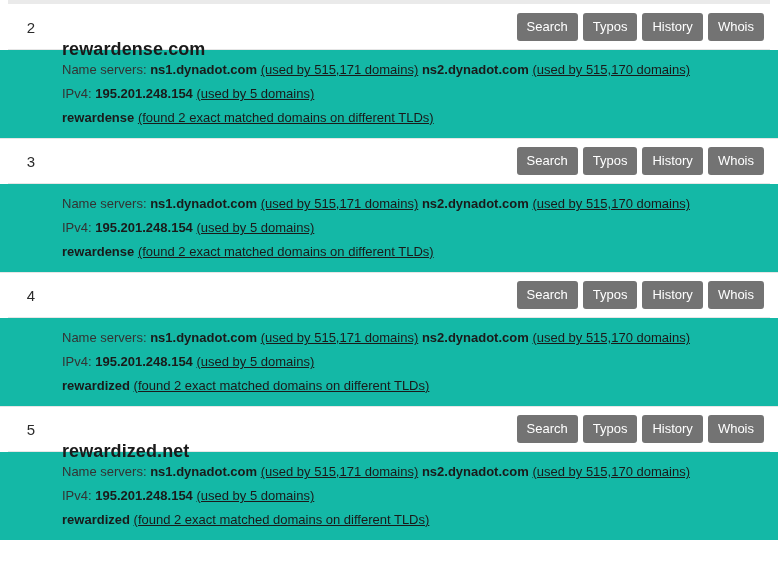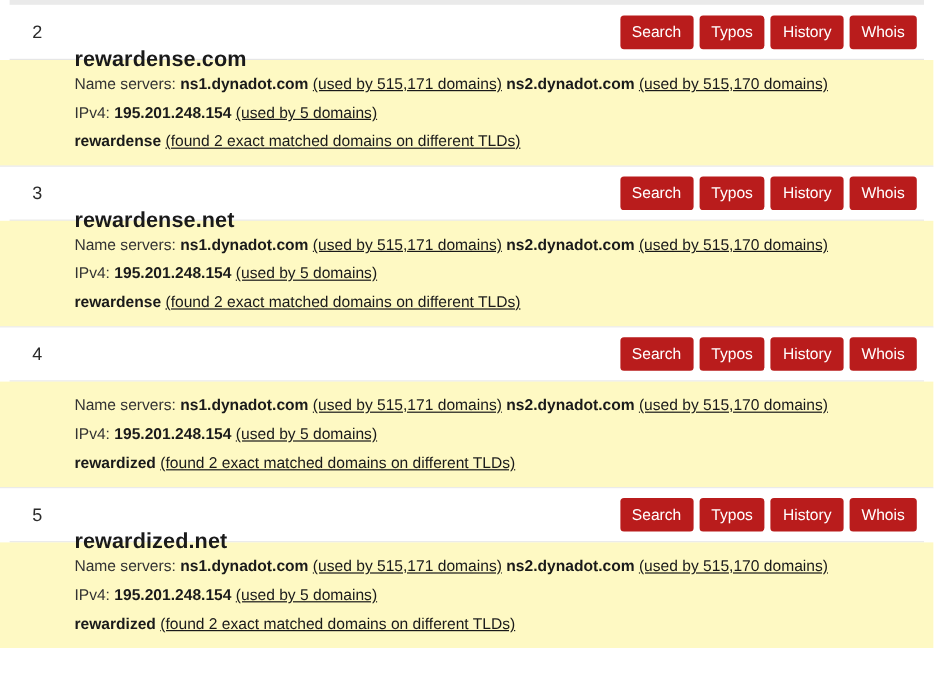--- a/index.html
+++ b/index.html
@@ -60,42 +60,42 @@
   }
   .domain .tld { color: #1a1a1a; font-weight: bold; }
 
   .btn-group {
     margin-left: auto;
     display: flex;
     gap: 5px;
     align-items: center;
   }
   .btn {
-    background: #b91c1c;
+    background: #737373;
     color: #ffffff;
     border: none;
     border-radius: 3px;
     font-family: "Liberation Sans", sans-serif;
     font-size: 13px;
     line-height: 1;
     padding: 7px 10px 8px 10px;
     cursor: pointer;
     white-space: nowrap;
   }
 
   .row-sep {
     height: 1px;
     background: #e6e6e6;
     margin: 0 8px;
   }
   .row-sep.full { margin: 0; }
 
   .details {
     padding: 13px 8px 14px 62px;
-    background: #fef9c3;
+    background: #14b8a6;
   }
   .dline {
     font-size: 13px;
     color: #333333;
     line-height: 1;
     padding: 0 0 0 0;
     margin-bottom: 11px;
     white-space: nowrap;
   }
   .dline:last-child { margin-bottom: 0; }
@@ -131,21 +131,20 @@
       <div class="dline"><span class="lbl">Name servers:</span> <b>ns1.dynadot.com</b> <a>(used by 515,171 domains)</a> <b>ns2.dynadot.com</b> <a>(used by 515,170 domains)</a></div>
       <div class="dline"><span class="lbl">IPv4:</span> <b>195.201.248.154</b> <a>(used by 5 domains)</a></div>
       <div class="dline"><b>rewardense</b> <a>(found 2 exact matched domains on different TLDs)</a></div>
     </div>
     <div class="row-sep full"></div>
   </div>
 
   <div class="result-row">
     <div class="row-head">
       <div class="rank">3</div>
-      <div class="domain"><span class="sld">rewardense</span><span class="tld">.net</span></div>
       <div class="btn-group">
         <button class="btn">Search</button>
         <button class="btn">Typos</button>
         <button class="btn">History</button>
         <button class="btn">Whois</button>
       </div>
     </div>
     <div class="row-sep"></div>
     <div class="details">
       <div class="dline"><span class="lbl">Name servers:</span> <b>ns1.dynadot.com</b> <a>(used by 515,171 domains)</a> <b>ns2.dynadot.com</b> <a>(used by 515,170 domains)</a></div>

